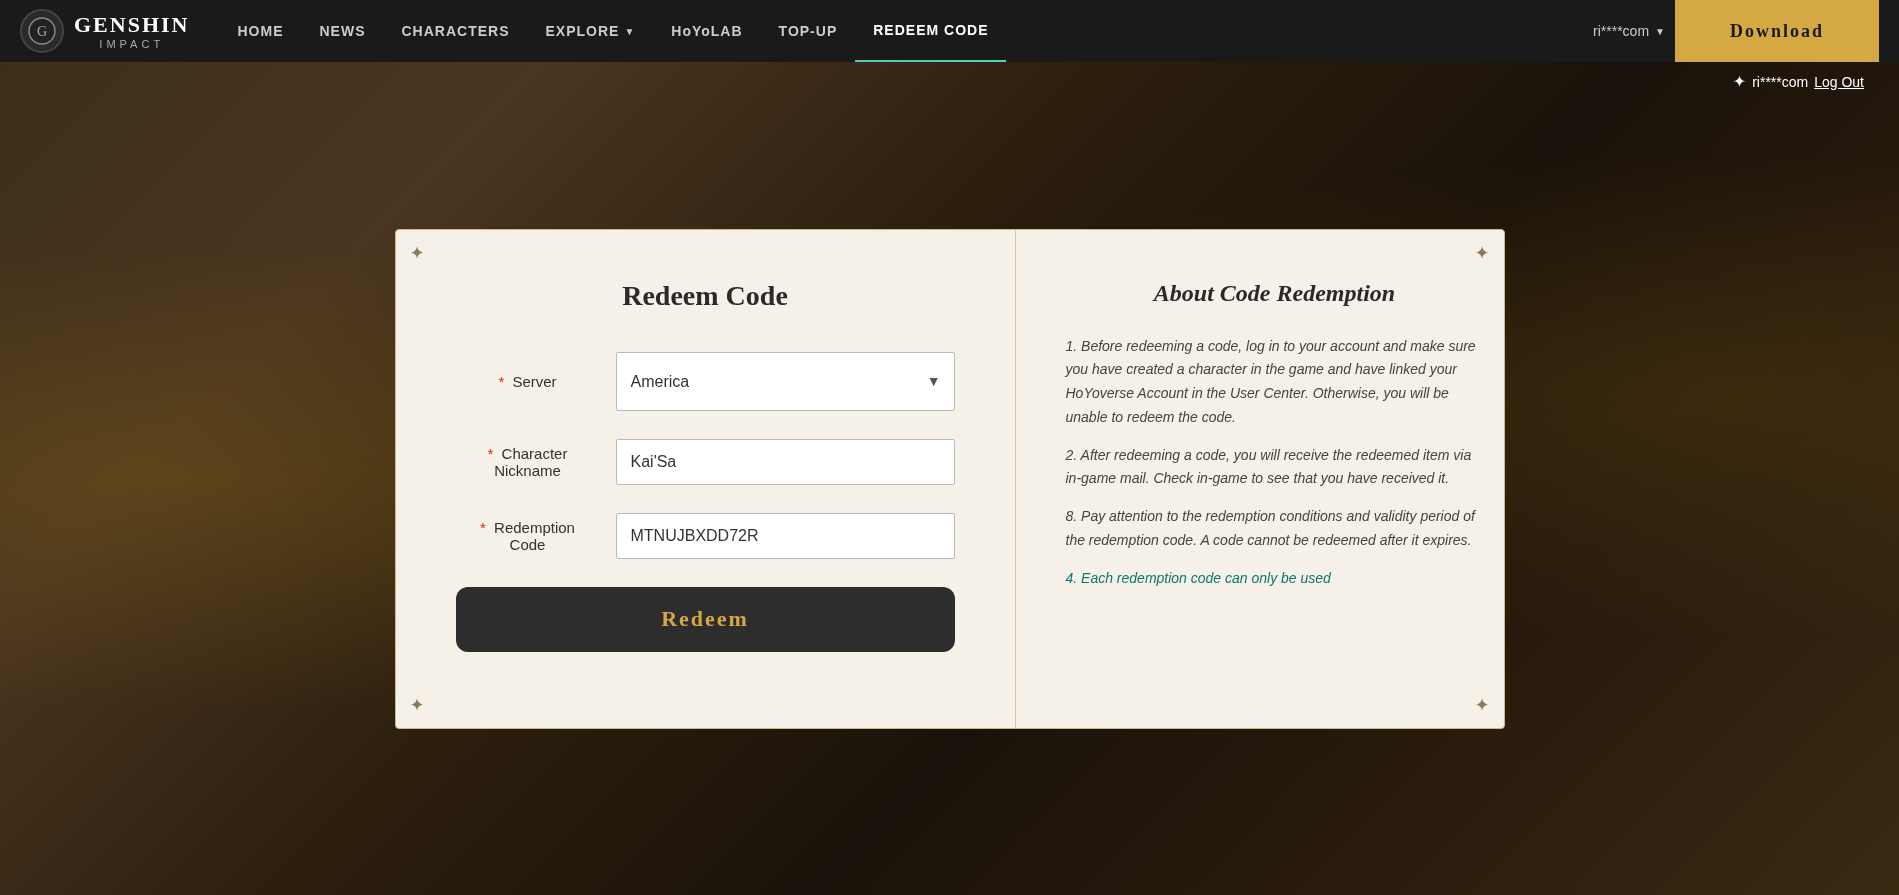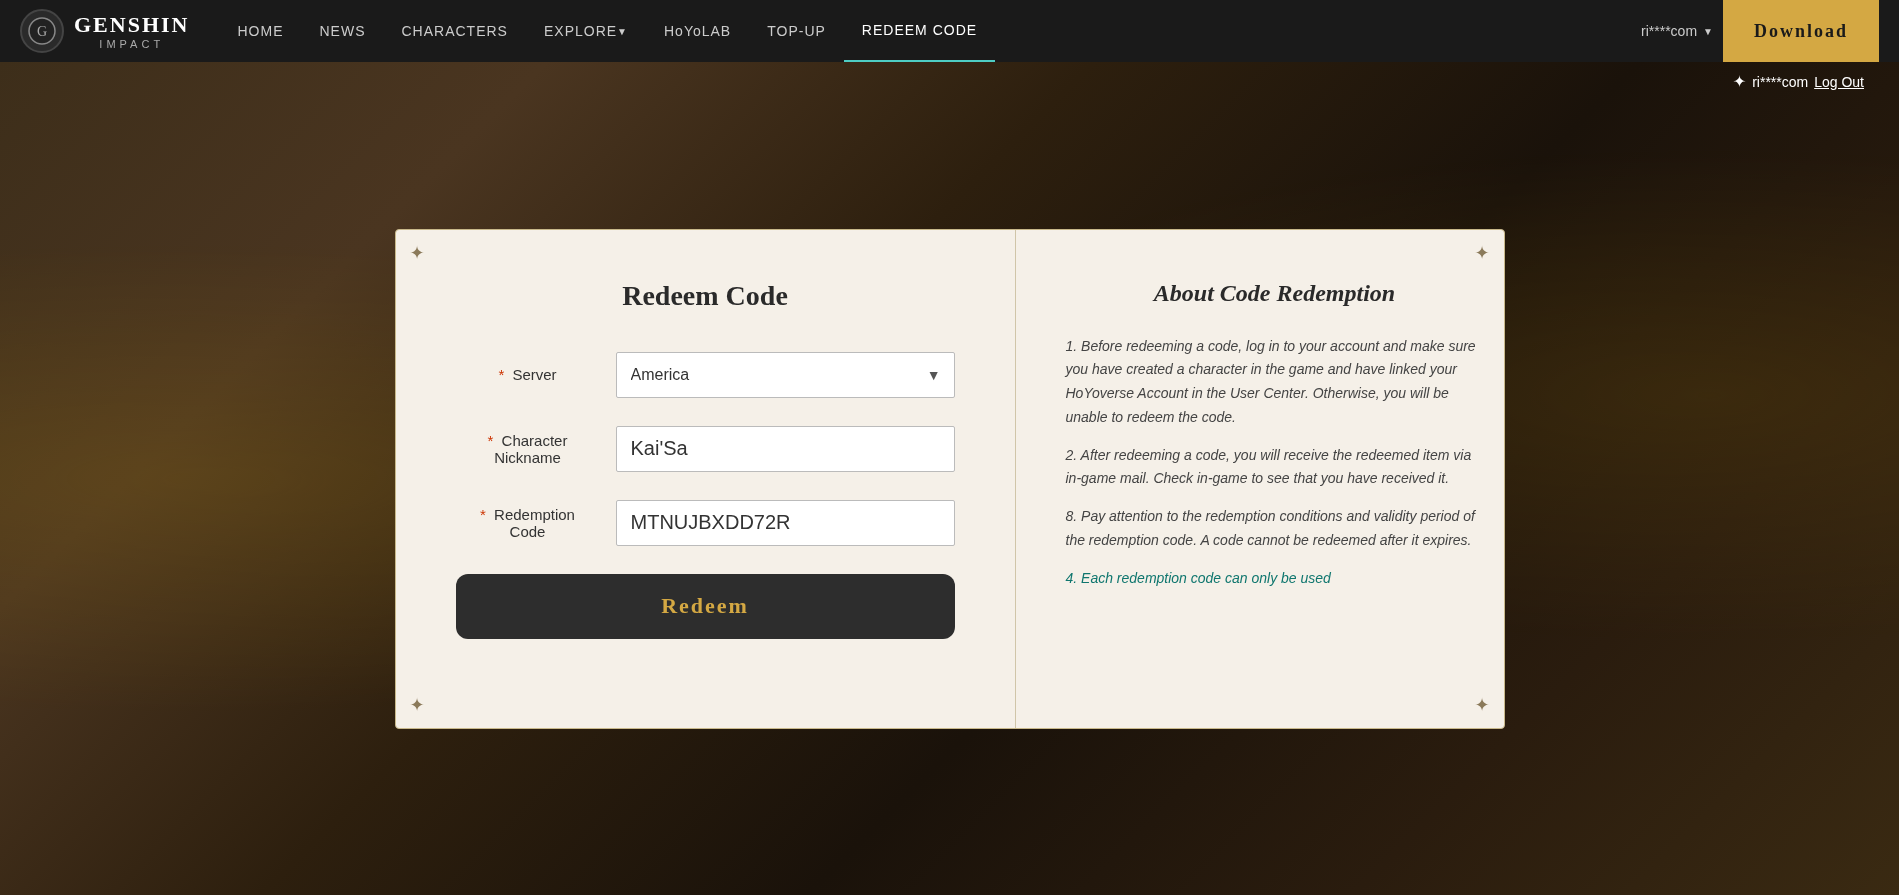--- a/index.html
+++ b/index.html
@@ -42,56 +42,57 @@
     .nav-links {
       display: flex;
       align-items: center;
       gap: 0;
       flex: 1;
     }
     .nav-link {
       color: #ccc;
       text-decoration: none;
       font-size: 14px;
-      font-weight: 400;
+      font-weight: 700;
       letter-spacing: 1px;
       padding: 0 18px;
       height: 62px;
       display: flex;
       align-items: center;
       cursor: pointer;
       transition: color 0.2s;
     }
     .nav-link.active {
       color: white;
       border-bottom: 2px solid #4ecdc4;
     }
     .nav-link-explore {
       display: flex;
       align-items: center;
+      gap: 5px;
     }
     .nav-right {
       display: flex;
       align-items: center;
       gap: 10px;
       margin-left: auto;
     }
     .nav-user {
       color: #ccc;
       font-size: 14px;
       display: flex;
       align-items: center;
       gap: 6px;
       cursor: pointer;
     }
     .nav-download-btn {
       background: #d4a843;
       color: #1a1a1a;
       border: none;
-      padding: 0 31px;
+      padding: 0 55px;
       height: 62px;
       font-size: 18px;
       font-weight: 600;
       letter-spacing: 2px;
       cursor: pointer;
       font-family: Georgia, serif;
     }
 
     
     .page-bg {
@@ -211,32 +212,32 @@
     .required-star {
       color: #cc3300;
       margin-right: 4px;
     }
     .form-input {
       flex: 1;
       height: 46px;
       border: 1px solid #bbb;
       border-radius: 2px;
       padding: 0 14px;
-      font-size: 20px;
+      font-size: 16px;
       color: #333;
       background: white;
       outline: none;
     }
     .form-select-wrapper {
       flex: 1;
       position: relative;
     }
     .form-select {
       width: 100%;
-      height: 46px;
+      height: 59px;
       border: 1px solid #bbb;
       border-radius: 2px;
       padding: 0 14px;
       font-size: 16px;
       color: #333;
       background: white;
       appearance: none;
       cursor: pointer;
       outline: none;
     }

